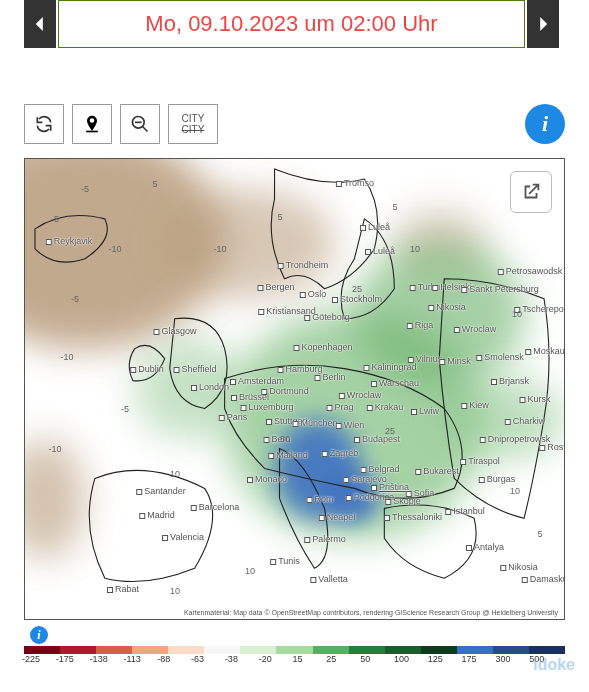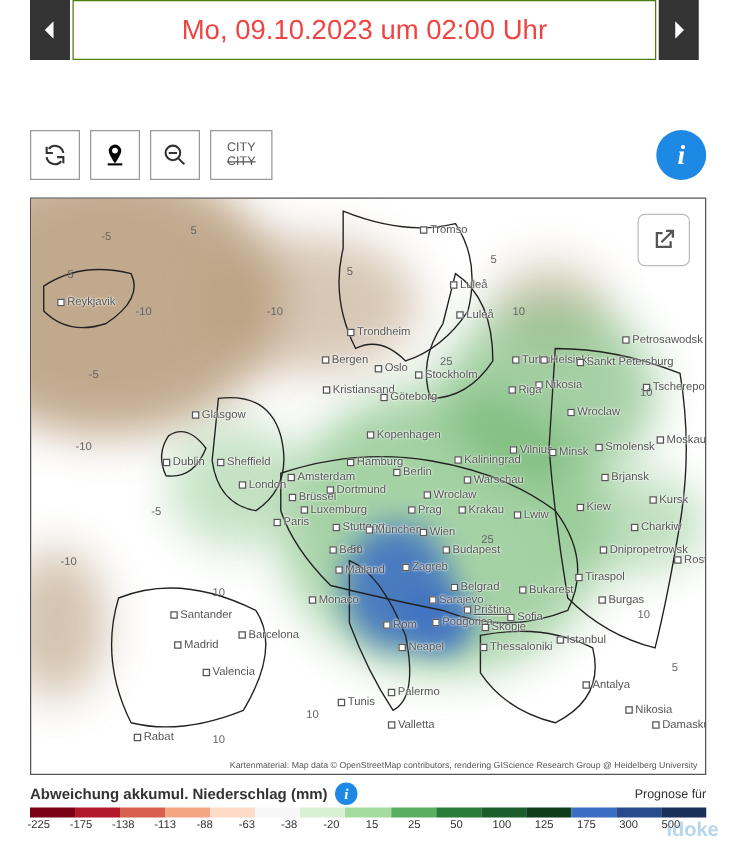--- a/index.html
+++ b/index.html
@@ -271,40 +271,40 @@
       <div class="city" style="left: 288px; top: 135px;">Oslo</div>
       <div class="city" style="left: 251px; top: 128px;">Bergen</div>
       <div class="city" style="left: 400px; top: 128px;">Turku</div>
       <div class="city" style="left: 427px; top: 128px;">Helsinki</div>
       <div class="city" style="left: 475px; top: 130px;">Sankt Petersburg</div>
       <div class="city" style="left: 332px; top: 140px;">Stockholm</div>
       <div class="city" style="left: 422px; top: 148px;">Nikosia</div>
       <div class="city" style="left: 262px; top: 152px;">Kristiansand</div>
       <div class="city" style="left: 302px; top: 158px;">Göteborg</div>
       <div class="city" style="left: 522px; top: 150px;">Tscherepowez</div>
-      <div class="city" style="left: 395px; top: 152px;">Riga</div>
+      <div class="city" style="left: 395px; top: 166px;">Riga</div>
       <div class="city" style="left: 450px; top: 170px;">Wroclaw</div>
       <div class="city" style="left: 150px; top: 172px;">Glasgow</div>
       <div class="city" style="left: 298px; top: 188px;">Kopenhagen</div>
       <div class="city" style="left: 520px; top: 192px;">Moskau</div>
       <div class="city" style="left: 400px; top: 200px;">Vilnius</div>
       <div class="city" style="left: 430px; top: 202px;">Minsk</div>
       <div class="city" style="left: 475px; top: 198px;">Smolensk</div>
       <div class="city" style="left: 122px; top: 210px;">Dublin</div>
       <div class="city" style="left: 170px; top: 210px;">Sheffield</div>
       <div class="city" style="left: 275px; top: 210px;">Hamburg</div>
       <div class="city" style="left: 305px; top: 218px;">Berlin</div>
       <div class="city" style="left: 365px; top: 208px;">Kaliningrad</div>
       <div class="city" style="left: 370px; top: 224px;">Warschau</div>
       <div class="city" style="left: 232px; top: 222px;">Amsterdam</div>
       <div class="city" style="left: 185px; top: 228px;">London</div>
       <div class="city" style="left: 225px; top: 238px;">Brüssel</div>
       <div class="city" style="left: 260px; top: 232px;">Dortmund</div>
       <div class="city" style="left: 335px; top: 236px;">Wroclaw</div>
-      <div class="city" style="left: 475px; top: 222px;">Brjansk</div>
+      <div class="city" style="left: 485px; top: 222px;">Brjansk</div>
       <div class="city" style="left: 510px; top: 240px;">Kursk</div>
       <div class="city" style="left: 242px; top: 248px;">Luxemburg</div>
       <div class="city" style="left: 315px; top: 248px;">Prag</div>
       <div class="city" style="left: 360px; top: 248px;">Krakau</div>
       <div class="city" style="left: 450px; top: 246px;">Kiew</div>
       <div class="city" style="left: 400px; top: 252px;">Lwiw</div>
       <div class="city" style="left: 208px; top: 258px;">Paris</div>
       <div class="city" style="left: 262px; top: 262px;">Stuttgart</div>
       <div class="city" style="left: 290px; top: 264px;">München</div>
       <div class="city" style="left: 325px; top: 266px;">Wien</div>
@@ -328,21 +328,21 @@
       <div class="city" style="left: 378px; top: 342px;">Skopje</div>
       <div class="city" style="left: 395px; top: 334px;">Sofia</div>
       <div class="city" style="left: 428px; top: 320px; margin-left: 44px;">Burgas</div>
       <div class="city" style="left: 132px; top: 356px;">Madrid</div>
       <div class="city" style="left: 312px; top: 358px;">Neapel</div>
       <div class="city" style="left: 388px; top: 358px;">Thessaloniki</div>
       <div class="city" style="left: 440px; top: 352px;">Istanbul</div>
       <div class="city" style="left: 158px; top: 378px;">Valencia</div>
       <div class="city" style="left: 460px; top: 388px;">Antalya</div>
       <div class="city" style="left: 260px; top: 402px;">Tunis</div>
-      <div class="city" style="left: 300px; top: 394px; padding-left: 12px;">Palermo</div>
+      <div class="city" style="left: 300px; top: 380px;">Palermo</div>
       <div class="city" style="left: 304px; top: 420px;">Valletta</div>
       <div class="city" style="left: 98px; top: 430px;">Rabat</div>
       <div class="city" style="left: 522px; top: 420px;">Damaskus</div>
       <div class="city" style="left: 494px; top: 408px;">Nikosia</div>
     </div>
   <div id="contours-layer">
       <div class="contour-lbl" style="left: 60px; top: 30px;">-5</div>
       <div class="contour-lbl" style="left: 130px; top: 25px;">5</div>
       <div class="contour-lbl" style="left: 30px; top: 60px;">-5</div>
       <div class="contour-lbl" style="left: 90px; top: 90px;">-10</div>
@@ -368,24 +368,22 @@
   <div class="share-btn">
     <svg viewBox="0 0 24 24">
         <path d="M14 3h7v7h-2V6.4l-8.3 8.3-1.4-1.4L17.6 5H14V3zM5 5h6v2H7v10h10v-4h2v6H5V5z"></path>
       </svg>
   </div>
 
   <div class="map-attrib">Kartenmaterial: Map data © OpenStreetMap contributors, rendering GIScience Research Group @ Heidelberg University</div>
 </div>
 
 <div class="legend-row">
-  <span class="legend-title">Abweichung akkumul. Niederschlag (mm)</span>
   <span class="legend-info">i</span>
   <div class="forecast-block">
-    <div>Prognose für</div>
   </div>
 </div>
 
 <div class="scale-wrap">
   <div class="scale-bar" id="scale-bar">
       <div style="background: rgb(122, 0, 22);"></div>
       <div style="background: rgb(178, 24, 43);"></div>
       <div style="background: rgb(214, 96, 77);"></div>
       <div style="background: rgb(244, 165, 130);"></div>
       <div style="background: rgb(253, 219, 199);"></div>

